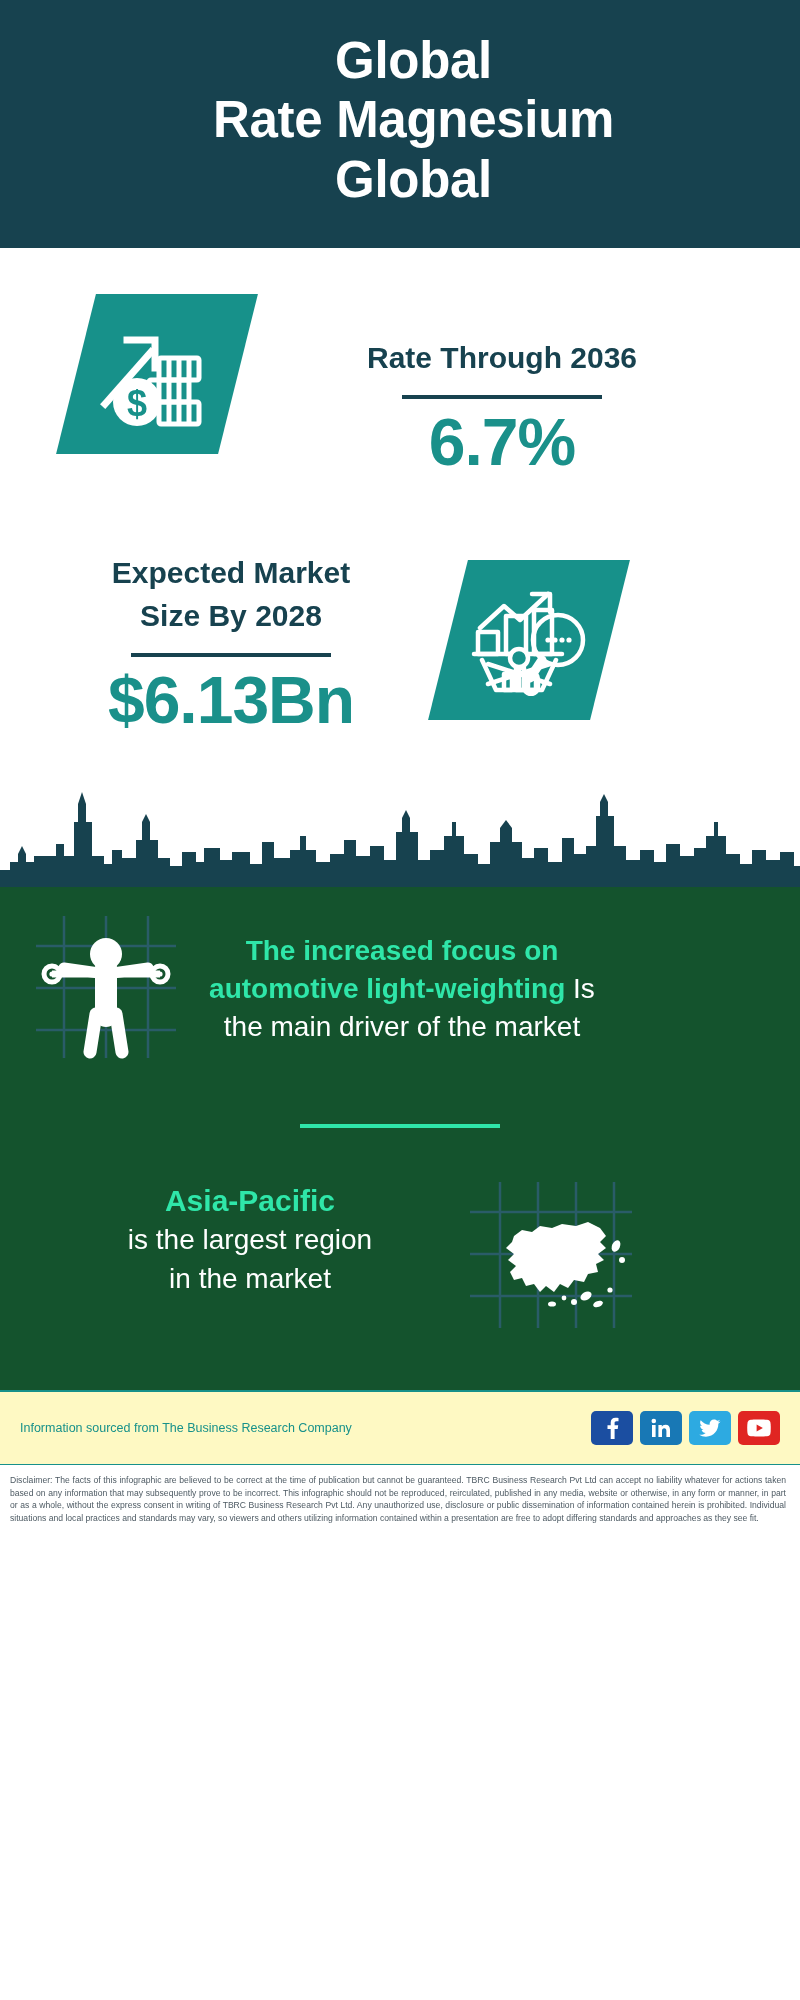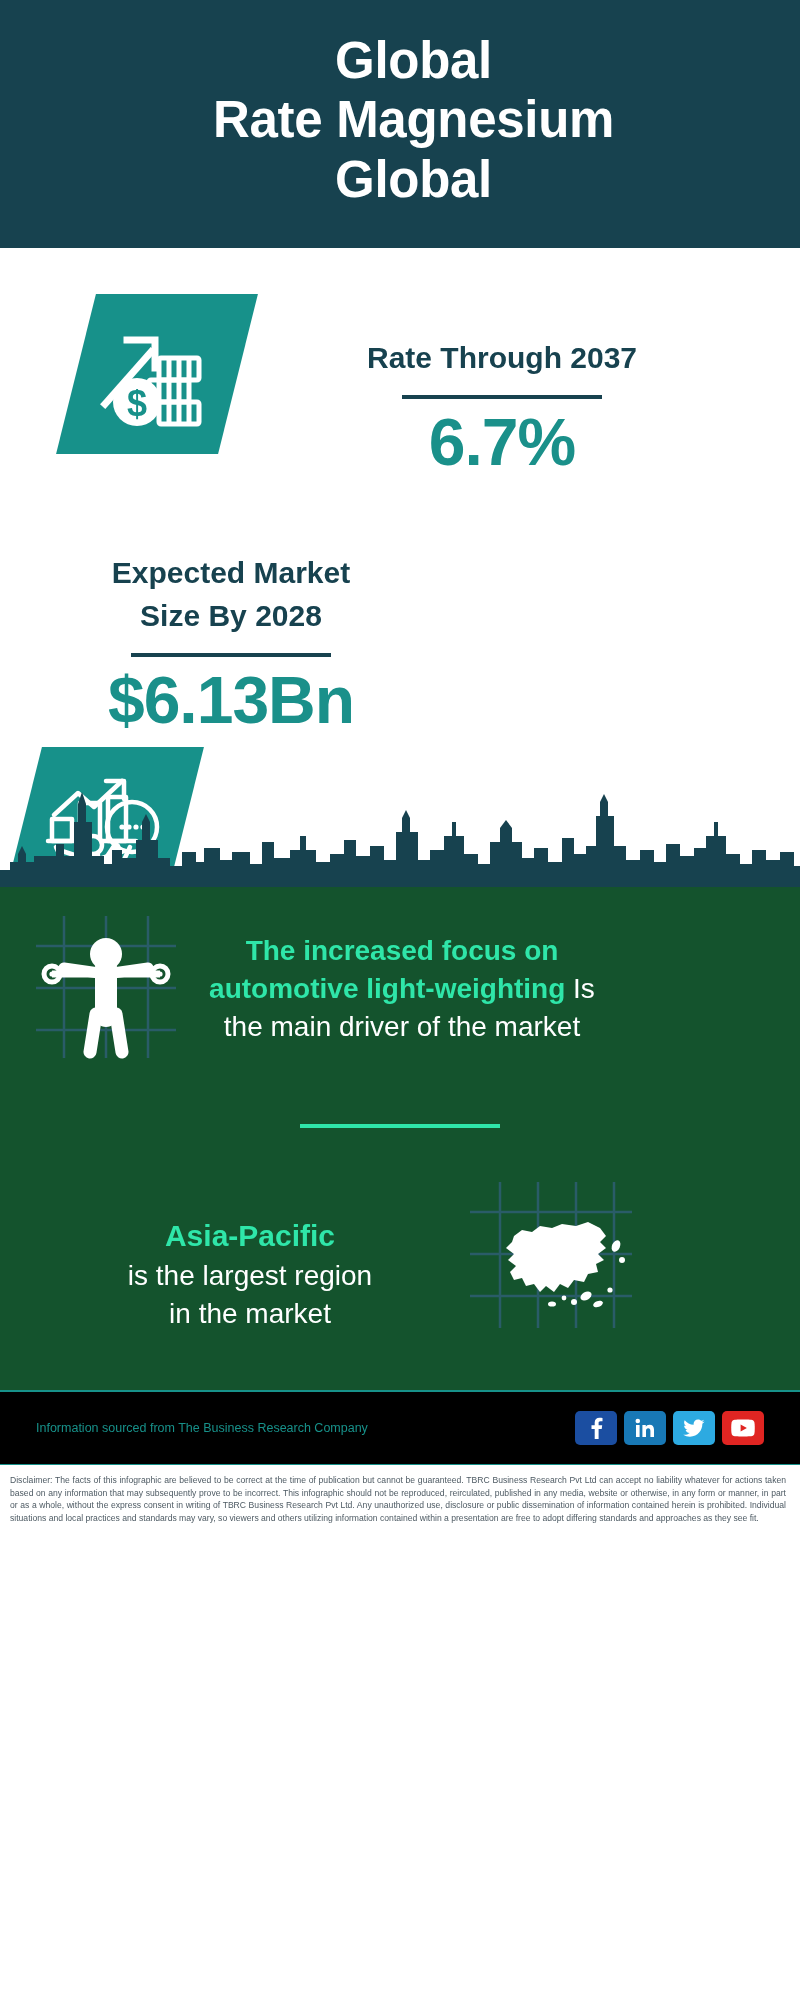--- a/index.html
+++ b/index.html
@@ -63,21 +63,21 @@
   }
   .stat-value {
     color:#1a908a;
     font-size:66px;
     font-weight:bold;
     line-height:1.15;
     letter-spacing:-1px;
   }
 
   
-  .stat2 { height:260px; padding-top:14px;flex-direction:column; }
+  .stat2 { height:260px; padding-top:14px; }
   .stat2 .texts { margin-left:36px; width:390px; text-align:center; }
   .stat2 .para-wrap { margin-left:22px; margin-top:8px; }
 
   
   .dark-panel {
     position:relative;
     background:#14532d;
     margin-top:88px;
     padding-bottom:20px;
   }
@@ -106,41 +106,41 @@
   .accent { color:#2fe6a9; font-weight:bold; }
 
   .mid-rule {
     width:200px; height:4px;
     background:#2fe6a9;
     margin:58px auto 52px;
   }
 
   .region-row {
     display:flex;
-    align-items:flex-end;
+    align-items:flex-start;
     padding-bottom:36px;
   }
   .region-text {
     margin-left:40px;
     width:420px;
     text-align:center;
     color:#ffffff;
     font-size:28px;
     line-height:1.38;
   }
   .region-text .accent { font-size:30px; display:block; }
   .region-icon { margin-left:6px; flex:0 0 auto; }
 
   
   .footer-bar {
     height:74px;
-    background:#000000;
+    background:#fef9c3;
     display:flex;
     align-items:center;
-    padding:0 36px;
+    padding:0 20px;
     border-top:2px solid #17918a;
   }
   .footer-credit { flex:1; }
   .footer-credit div {
     color:#17918a;
     font-size:12.5px;
     line-height:1.65;
   }
   .social { display:flex; gap:7px; align-items:center; }
   .s-btn {
@@ -192,21 +192,21 @@
           <path d="M72 84 L72 106 M82 84 L82 106 M92 84 L92 106"></path>
         </g>
         <circle cx="40" cy="84" r="24" fill="#ffffff"></circle>
         <text x="40" y="98" font-size="36" font-weight="bold" fill="#17918a" text-anchor="middle" font-family="Liberation Sans, sans-serif">$</text>
       </svg>
     </div>
   </div>
   <div class="texts">
     <div class="stat-title">
       <br>
-      <span>Rate Through 2037</span>
+      <span>Rate Through 2036</span>
     </div>
     <div class="divider"></div>
     <div class="stat-value">6.7%</div>
   </div>
 </div>
 
 <div class="stat-row stat2">
   <div class="texts">
     <div class="stat-title">
       <span>Expected Market</span><br>

